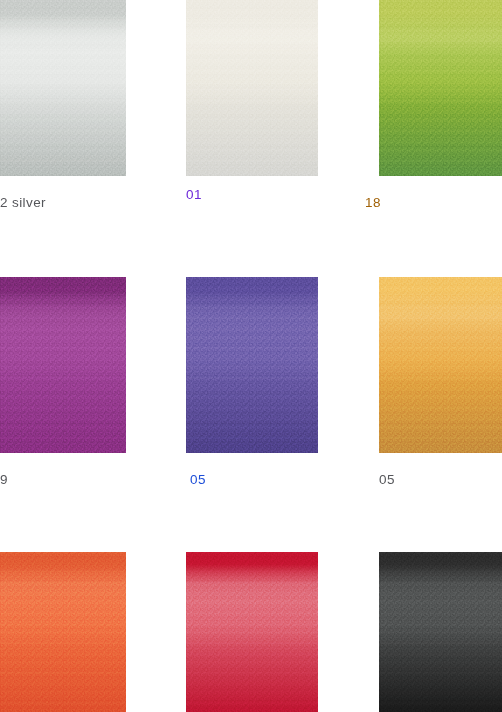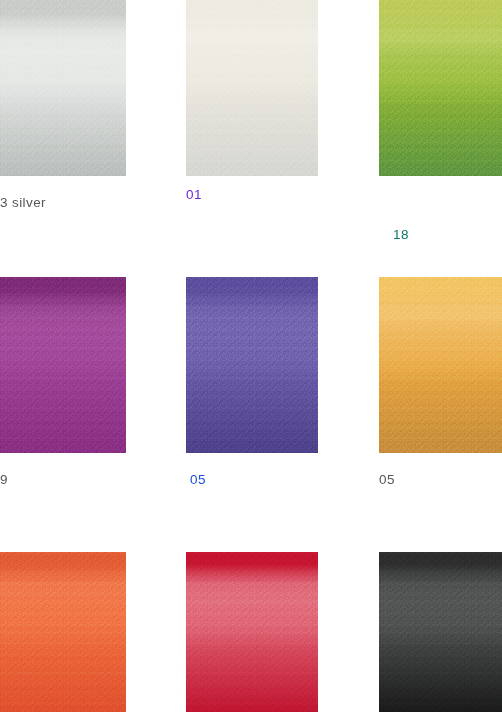--- a/index.html
+++ b/index.html
@@ -98,39 +98,39 @@
 
 <div id="swatch-sheet" style="background: rgb(255, 255, 255);">
     <div class="swatch-cell" style="left: 0px; top: 0px; width: 126px; height: 176px;">
       <div class="swatch-chip">
         <div class="chip-base" style="background: linear-gradient(rgb(201, 205, 202) 0%, rgb(201, 205, 202) 8%, rgb(227, 229, 227) 30%, rgb(227, 229, 227) 46%, rgb(183, 189, 186) 100%);"></div>
         <div class="chip-sheen" style="background: linear-gradient(rgba(255, 255, 255, 0) 0%, rgba(242, 244, 242, 0) 12%, rgba(242, 244, 242, 0.55) 34%, rgba(242, 244, 242, 0.38) 52%, rgba(242, 244, 242, 0) 100%);"></div>
         <div class="chip-bands"></div>
         <div class="chip-grain"></div>
       </div>
     </div>
-    <div class="swatch-label" style="left: 0px; top: 196px; color: rgb(85, 86, 90);">3 silver</div>
+    <div class="swatch-label" style="left: 0px; top: 196px; color: rgb(85, 86, 90);">2 silver</div>
     <div class="swatch-cell" style="left: 186px; top: 0px; width: 132px; height: 176px;">
       <div class="swatch-chip">
         <div class="chip-base" style="background: linear-gradient(rgb(238, 235, 226) 0%, rgb(238, 235, 226) 8%, rgb(234, 231, 221) 30%, rgb(234, 231, 221) 46%, rgb(214, 214, 210) 100%);"></div>
         <div class="chip-sheen" style="background: linear-gradient(rgba(255, 255, 255, 0) 0%, rgba(247, 245, 238, 0) 12%, rgba(247, 245, 238, 0.55) 34%, rgba(247, 245, 238, 0.38) 52%, rgba(247, 245, 238, 0) 100%);"></div>
         <div class="chip-bands"></div>
         <div class="chip-grain"></div>
       </div>
     </div>
     <div class="swatch-label" style="left: 186px; top: 188px; color: #6d28d9;">01</div>
     <div class="swatch-cell" style="left: 379px; top: 0px; width: 123px; height: 176px;">
       <div class="swatch-chip">
         <div class="chip-base" style="background: linear-gradient(rgb(188, 203, 88) 0%, rgb(188, 203, 88) 8%, rgb(143, 183, 51) 30%, rgb(143, 183, 51) 46%, rgb(93, 148, 64) 100%);"></div>
         <div class="chip-sheen" style="background: linear-gradient(rgba(255, 255, 255, 0) 0%, rgba(210, 221, 126, 0) 12%, rgba(210, 221, 126, 0.55) 34%, rgba(210, 221, 126, 0.38) 52%, rgba(210, 221, 126, 0) 100%);"></div>
         <div class="chip-bands"></div>
         <div class="chip-grain"></div>
       </div>
     </div>
-    <div class="swatch-label" style="left: 393px; top: 196px; color: #0f766e; margin-top: 32px;">18</div>
+    <div class="swatch-label" style="left: 365px; top: 196px; color: #a16207;">18</div>
     <div class="swatch-cell" style="left: 0px; top: 277px; width: 126px; height: 176px;">
       <div class="swatch-chip">
         <div class="chip-base" style="background: linear-gradient(rgb(125, 42, 119) 0%, rgb(125, 42, 119) 8%, rgb(158, 67, 151) 30%, rgb(158, 67, 151) 46%, rgb(135, 45, 128) 100%);"></div>
         <div class="chip-sheen" style="background: linear-gradient(rgba(255, 255, 255, 0) 0%, rgba(171, 86, 163, 0) 12%, rgba(171, 86, 163, 0.55) 34%, rgba(171, 86, 163, 0.38) 52%, rgba(171, 86, 163, 0) 100%);"></div>
         <div class="chip-bands"></div>
         <div class="chip-grain"></div>
       </div>
     </div>
     <div class="swatch-label" style="left: 0px; top: 473px; color: rgb(85, 86, 90);">9</div>
     <div class="swatch-cell" style="left: 186px; top: 277px; width: 132px; height: 176px;">

